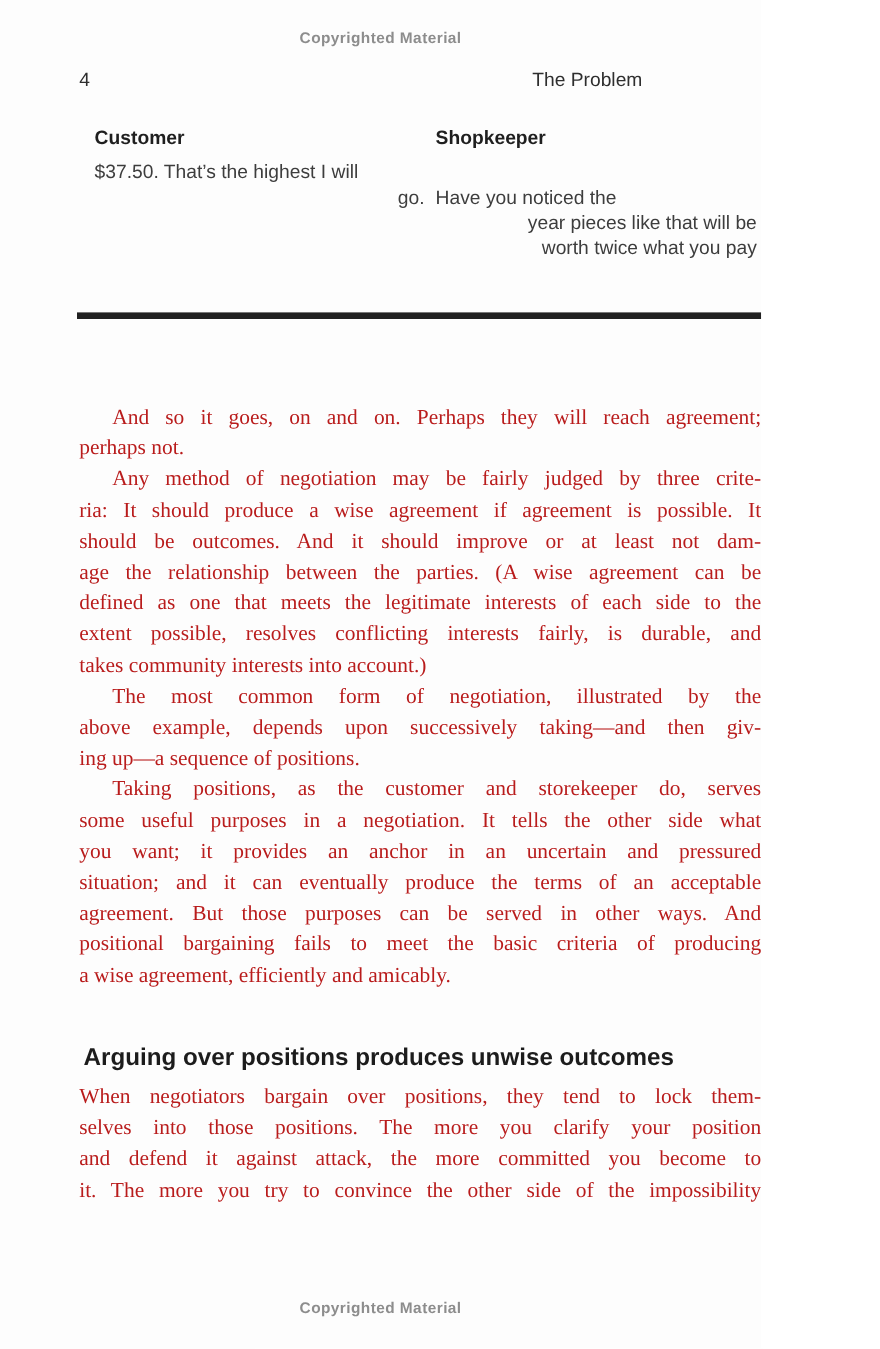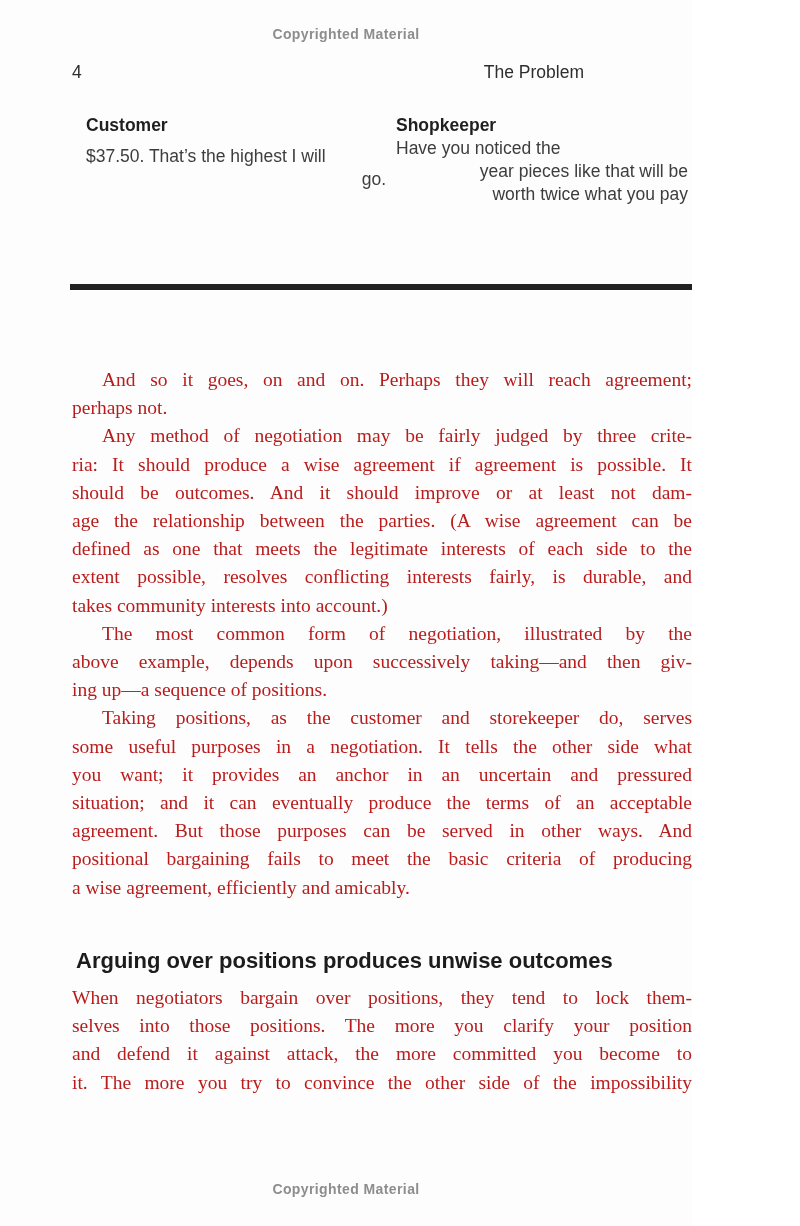--- a/index.html
+++ b/index.html
@@ -40,21 +40,21 @@
     font-weight: bold;
     color: #1f1f1f;
     line-height: 23px;
   }
   .col-body {
     font-size: 17.5px;
     line-height: 23px;
     color: #3d3d3d;
   }
   .customer .col-body { margin-top: 8px; }
-  .shopkeeper .col-body { }
+  .shopkeeper .col-body { margin-top: 31px; }
   .dcont { padding-left: 16px; text-align: right; }
 
   .rule {
     position: absolute;
     left: 70px; top: 284px;
     width: 622px; height: 6px;
     background: #212121;
   }
 
   .body {

